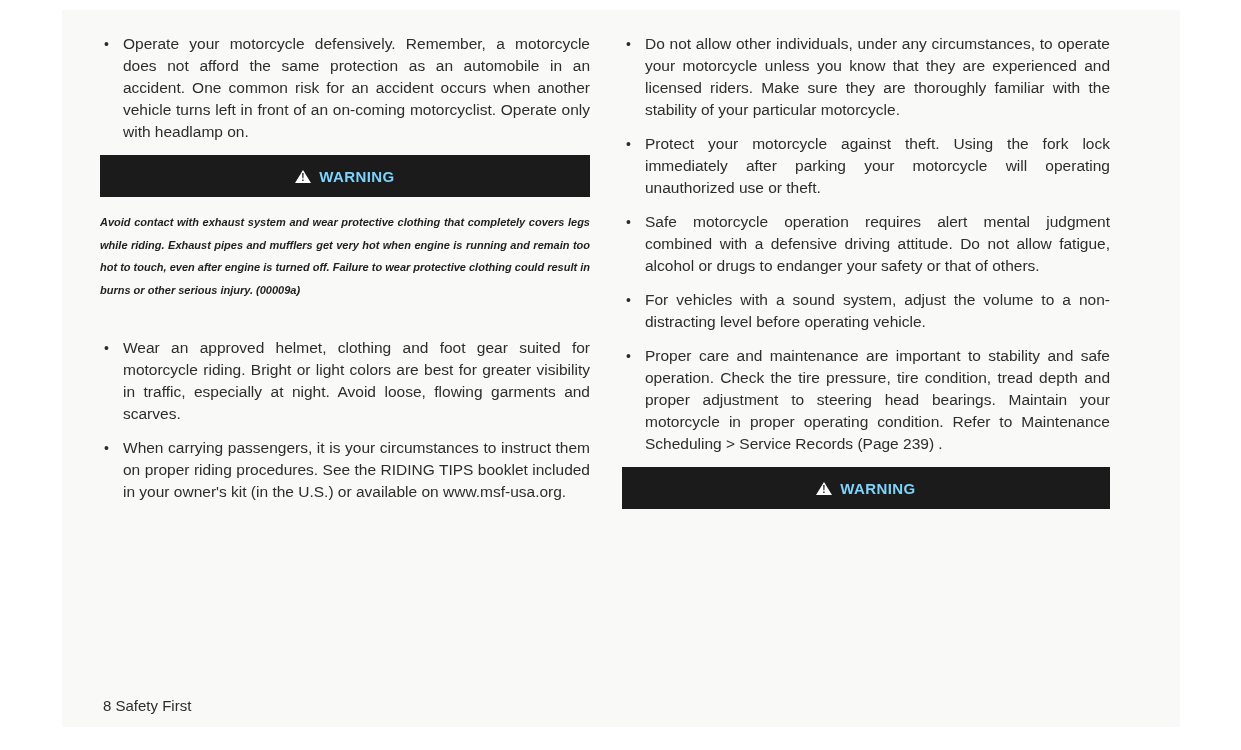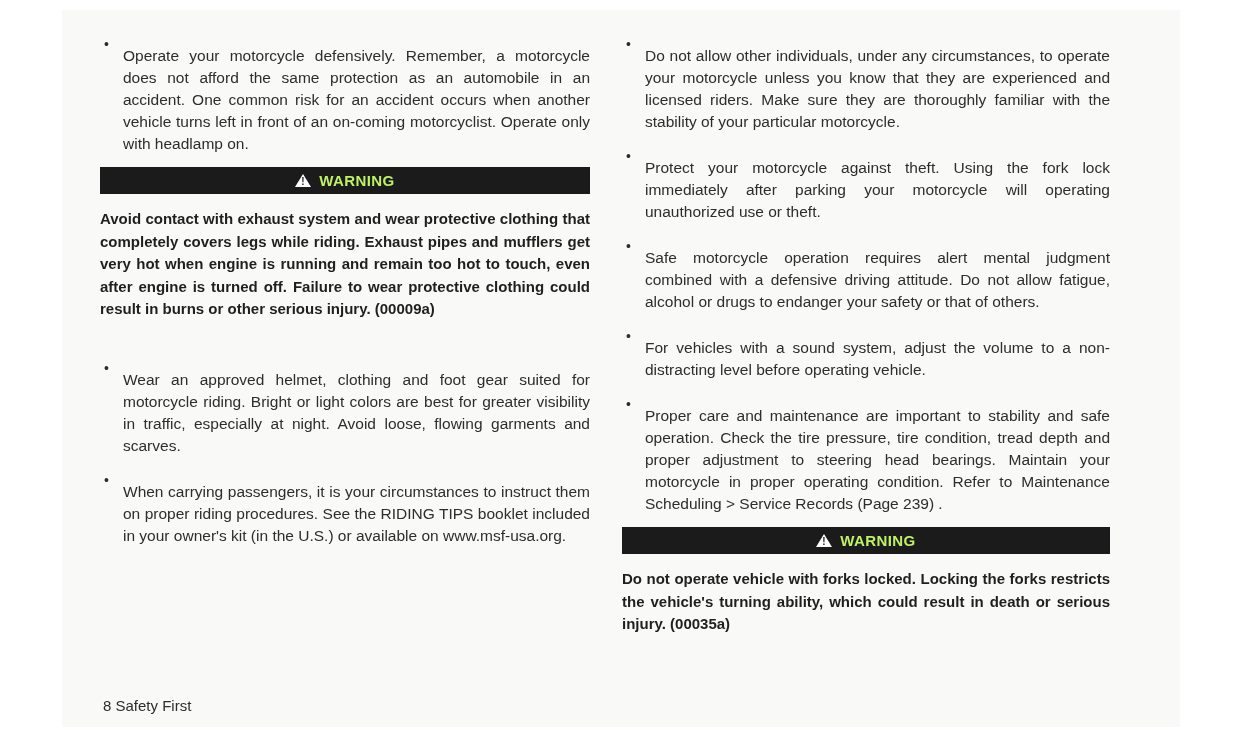--- a/index.html
+++ b/index.html
@@ -33,29 +33,28 @@
     margin: 0 0 12px 0;
   }
   .bullet-marker {
     flex: 0 0 23px;
     padding-left: 4px;
     font-size: 14px;
   }
   .bullet-text {
     flex: 1;
     text-align: justify;
-    margin-top: 12px;
   }
 
   .warning-block { margin-top: 11px; margin-bottom: 0; }
   .warning-block.tight { margin-top: 8px; }
   .warning-bar {
     background: #1b1b1b;
-    color: #bef264;
-    height: 27px;
+    color: #7dd3fc;
+    height: 42px;
     display: flex;
     align-items: center;
     justify-content: center;
     gap: 8px;
     font-weight: bold;
     font-size: 15px;
     letter-spacing: 0.4px;
   }
   .tri-icon {
     width: 0; height: 0;
@@ -70,24 +69,25 @@
     position: absolute;
     left: -2px; top: 2px;
     font-size: 10px;
     line-height: 11px;
     color: #1b1b1b;
     font-weight: bold;
   }
   .warning-body {
     margin: 14px 0 0 0;
     font-weight: bold;
-    font-size: 15px;
+    font-size: 11px;
     line-height: 22.5px;
     color: #1f1f1f;
     text-align: justify;
+    font-style: italic;
   }
   .after-warning { margin-top: 36px; }
 
   .footer {
     position: absolute;
     left: 41px;
     bottom: 13px;
     font-size: 15px;
     color: #2d2d2d;
     margin-top: 32px;
@@ -151,21 +151,20 @@
       <div class="bullet-item">
         <span class="bullet-marker">•</span>
         <span class="bullet-text">Proper care and maintenance are important to stability and safe operation. Check the tire pressure, tire condition, tread depth and proper adjustment to steering head bearings. Maintain your motorcycle in proper operating condition. Refer to Maintenance Scheduling &gt; Service Records (Page 239) .</span>
       </div>
 
       <div class="warning-block tight">
         <div class="warning-bar">
           <span class="tri-icon"></span>
           <span>WARNING</span>
         </div>
-        <p class="warning-body">Do not operate vehicle with forks locked. Locking the forks restricts the vehicle's turning ability, which could result in death or serious injury. (00035a)</p>
       </div>
 
     </div>
   </div>
 
   <div class="footer">
     <span>8</span>
     <span>Safety First</span>
   </div>
 </div>

